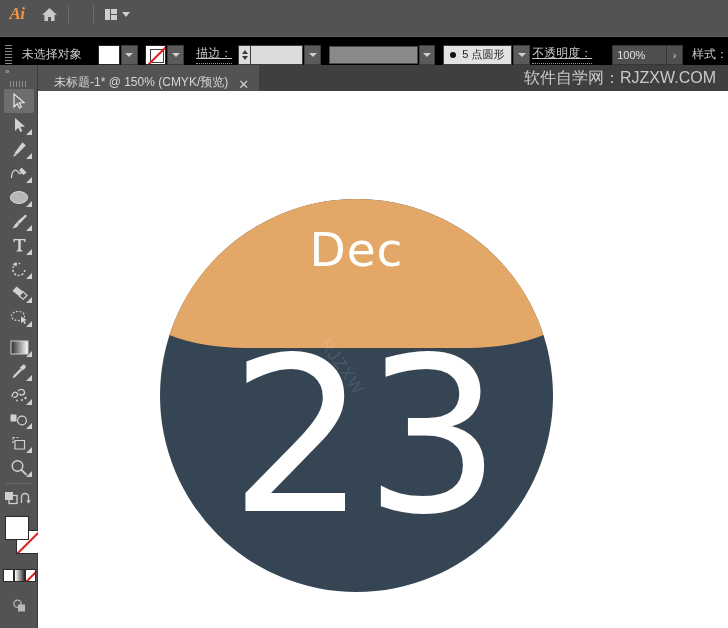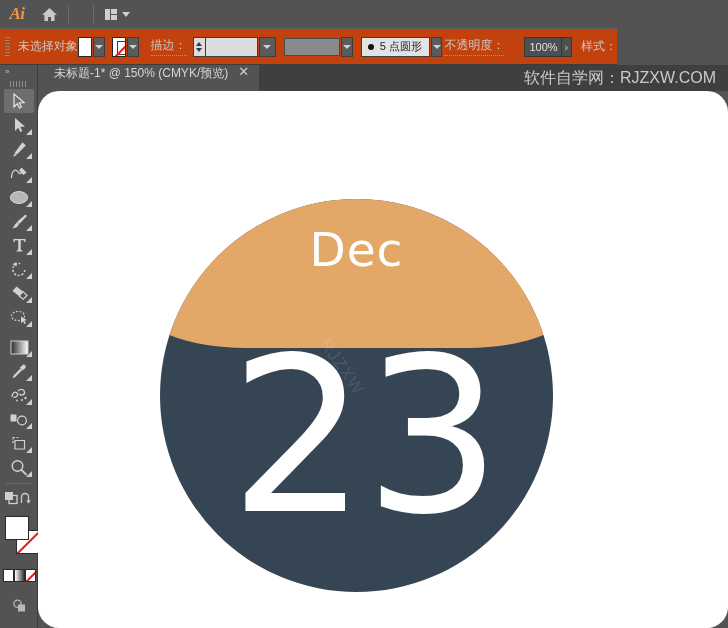--- a/index.html
+++ b/index.html
@@ -43,31 +43,31 @@
   }
   .ws-grid i { background: #cfcfcf; display: block; }
   .ws-grid i.tall { grid-row: span 2; height: 11px; }
   .caret {
     width: 0; height: 0; border-left: 4px solid transparent; border-right: 4px solid transparent;
     border-top: 5px solid #cfcfcf;
   }
 
   
   .optionsbar {
-    position: absolute; left: 0; top: 28px; width: 617px; height: 37px;
-    background: #c2410c; border-top: 1px solid #5e5e5e; border-bottom: 1px solid #3c3c3c;
+    position: absolute; left: 0; top: 36px; width: 728px; height: 37px;
+    background: #000000; border-top: 1px solid #5e5e5e; border-bottom: 1px solid #3c3c3c;
     display: flex; align-items: center;
   }
   .grip {
     width: 11px; height: 22px; margin: 0 4px 0 3px;
     background-image: repeating-linear-gradient(to bottom, #888 0px, #888 1px, transparent 1px, transparent 3px);
     background-size: 7px 3px; background-repeat: repeat-y; background-position: 2px 1px;
   }
   .opt-label { color: #c9c9c9; font-size: 12px; white-space: nowrap; }
-  .opt-label.dotted { border-bottom: 1px dotted #9a9a9a; padding-bottom: 1px; }
+  .opt-label.dotted { border-bottom: 1px dotted #9a9a9a; padding-bottom: 1px; text-decoration: underline; }
   .swatch-box {
     width: 22px; height: 20px; border: 1px solid #262626; background: #fff;
   }
   .swatch-none {
     width: 22px; height: 20px; border: 1px solid #262626; background: #fff;
     position: relative; overflow: hidden;
   }
   .swatch-none::before {
     content: ""; position: absolute; left: 4px; top: 3px; width: 12px; height: 12px;
     border: 1px solid #3a3a3a;
@@ -111,21 +111,21 @@
     display: flex; align-items: center; justify-content: center; color: #d0d0d0; font-size: 11px;
   }
 
   
   .tabbar {
     position: absolute; left: 0; top: 65px; width: 728px; height: 26px;
     background: #3f3f3f; display: flex; align-items: stretch;
   }
   .tab-left-stub { width: 38px; background: #535353; }
   .doc-tab {
-    background: #535353; display: flex; align-items: flex-start; gap: 10px;
+    background: #535353; display: flex; align-items: flex-end; gap: 10px;
     padding: 0 10px 0 16px; color: #d6d6d6; font-size: 12px; white-space: nowrap;
   }
   .tab-close { color: #cfcfcf; font-size: 13px; line-height: 1; }
   .tabbar-spacer { flex: 1; }
   .tab-watermark {
     color: #c9c9c9; font-size: 16px; padding-right: 12px; display: flex; align-items: center;
     white-space: nowrap;
   }
 
   
@@ -177,21 +177,21 @@
   .mode-sq.grad { background: linear-gradient(to right, #ffffff, #3a3a3a); }
   .mode-sq.none { background: #ffffff; position: relative; overflow: hidden; }
   .mode-sq.none::after {
     content: ""; position: absolute; left: -3px; top: 5px; width: 18px; height: 2px;
     background: #e02020; transform: rotate(-45deg);
   }
 
   
   .canvas {
     position: absolute; left: 38px; top: 91px; width: 690px; height: 537px;
-    background: #ffffff; overflow: hidden; border-radius: 21px;
+    background: #ffffff; overflow: hidden;
   }
   .calendar {
     position: absolute; left: 122px; top: 108px; width: 393px; height: 393px;
     border-radius: 50%; background: #364554; overflow: hidden;
   }
   .cal-top {
     position: absolute; left: 0; top: 0; width: 393px; height: 103px;
     background: #e3a868;
   }
   .cal-top::after {

